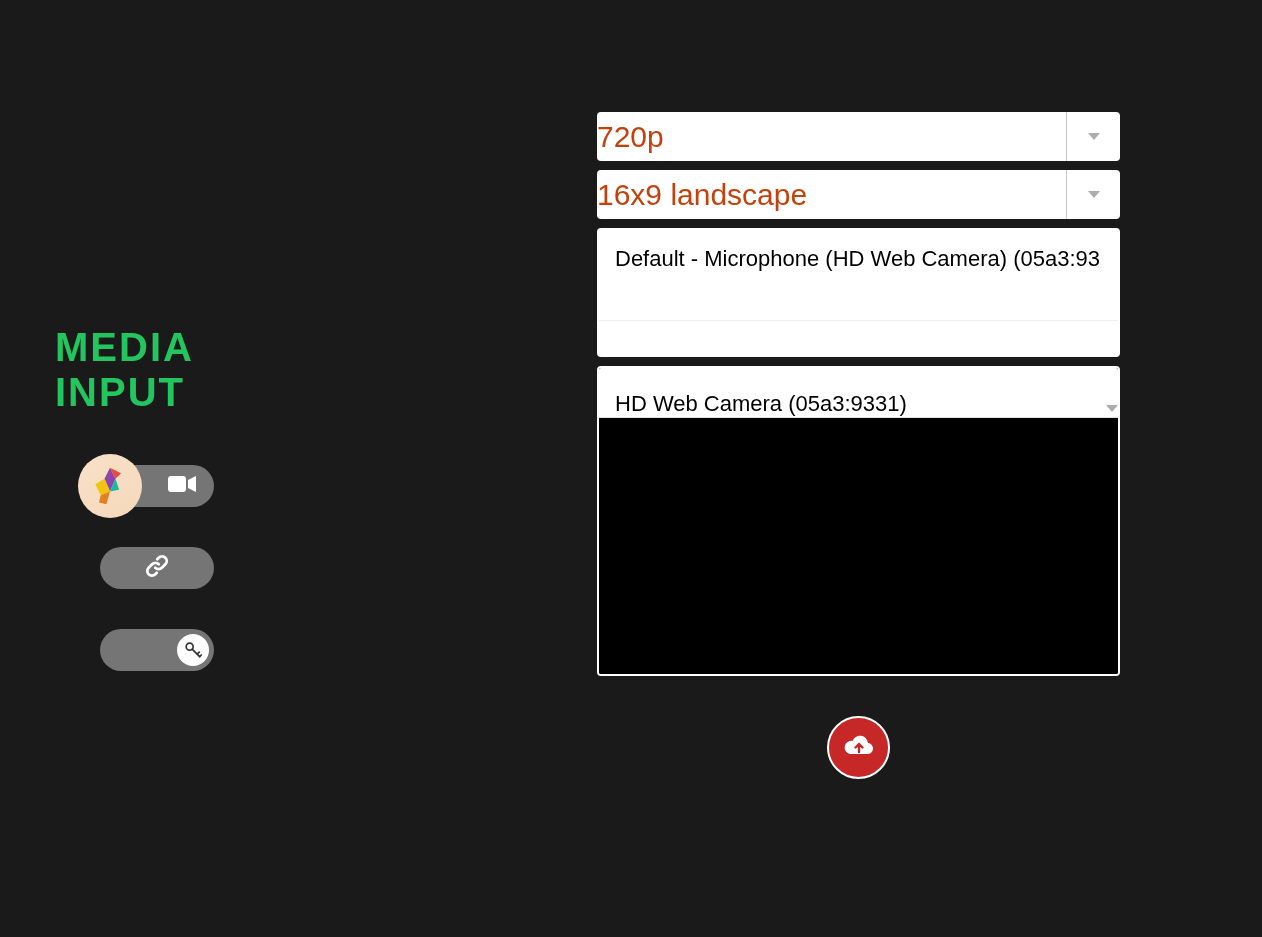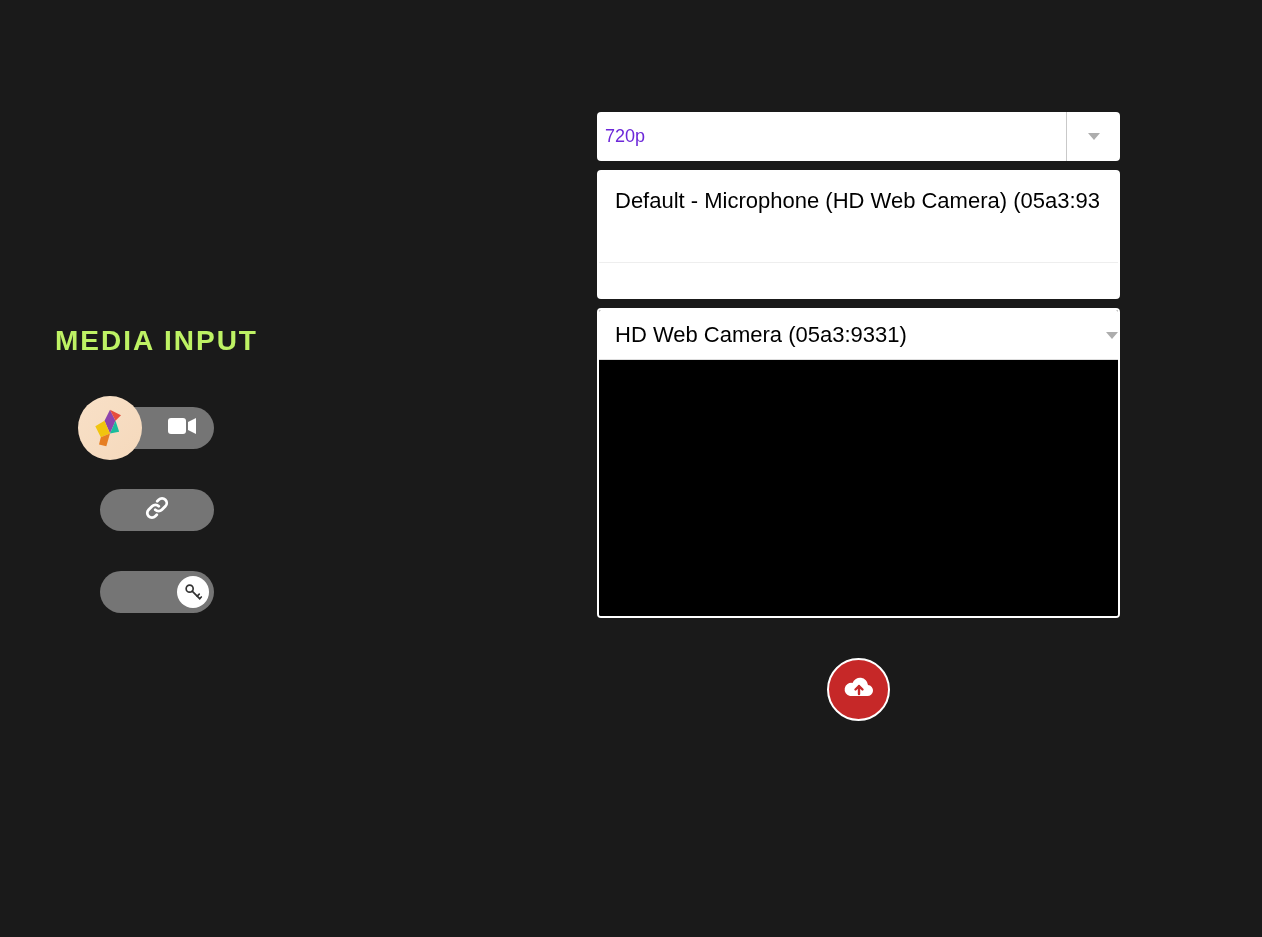--- a/index.html
+++ b/index.html
@@ -18,24 +18,24 @@
       width: 100%;
       height: 100%;
     }
     .left-panel {
       position: absolute;
       left: 55px;
       top: 325px;
       width: 280px;
     }
     .section-title {
-      font-size: 28px;
+      font-size: 40px;
       font-weight: 700;
       letter-spacing: 2px;
-      color: #bef264;
+      color: #22c55e;
       text-align: left;
       margin-bottom: 50px;
     }
     .pill-stack {
       display: flex;
       flex-direction: column;
       gap: 40px;
       align-items: flex-start;
       margin-left: 45px;
     }
@@ -102,23 +102,23 @@
       margin-bottom: 9px;
       display: flex;
       align-items: stretch;
       overflow: hidden;
       cursor: pointer;
     }
     .dropdown .value {
       flex: 1;
       display: flex;
       align-items: center;
-      padding-left: 8px;
-      font-size: 18px;
-      color: #6d28d9;
+      padding-left: 0;
+      font-size: 30px;
+      color: #c2410c;
       white-space: nowrap;
       overflow: hidden;
     }
     .dropdown .chev {
       width: 54px;
       border-left: 1px solid #c9c9c9;
       display: flex;
       align-items: center;
       justify-content: center;
     }
@@ -158,21 +158,21 @@
       margin-bottom: 40px;
       overflow: hidden;
       display: flex;
       flex-direction: column;
       background: #000;
     }
     .camera-card .drop-row {
       background: #fff;
       height: 50px;
       display: flex;
-      align-items: center;
+      align-items: flex-end;
       border-bottom: 1px solid #ddd;
       text-decoration: underline;
     }
     .camera-card .drop-row .value {
       flex: 1;
       display: flex;
       align-items: center;
       padding-left: 16px;
       font-size: 22px;
       color: #000;
@@ -253,20 +253,28 @@
 
     <div class="dropdown">
       <div class="value">720p</div>
       <div class="chev">
         <svg width="12" height="8" viewBox="0 0 12 8">
             <polygon points="0,0 12,0 6,7" fill="#777"></polygon>
           </svg>
       </div>
     </div>
 
+    <div class="dropdown">
+      <div class="value">16x9 landscape</div>
+      <div class="chev">
+        <svg width="12" height="8" viewBox="0 0 12 8">
+            <polygon points="0,0 12,0 6,7" fill="#777"></polygon>
+          </svg>
+      </div>
+    </div>
 
 
     <div class="audio-card">
       <div class="row">Default - Microphone (HD Web Camera) (05a3:93</div>
       <div class="blank"></div>
     </div>
 
     <div class="camera-card">
       <div class="drop-row">
         <div class="value">HD Web Camera (05a3:9331)</div>

